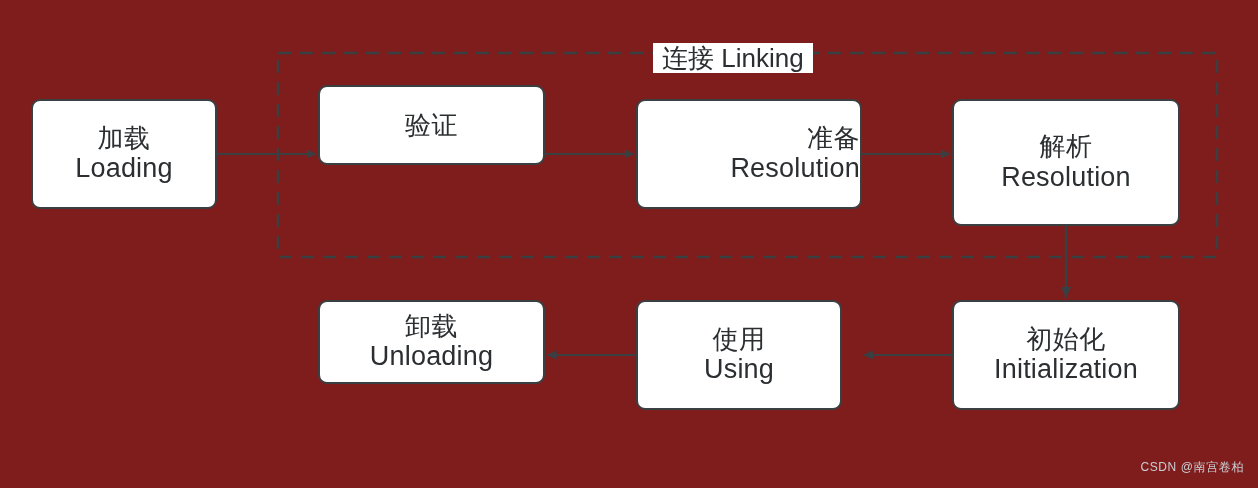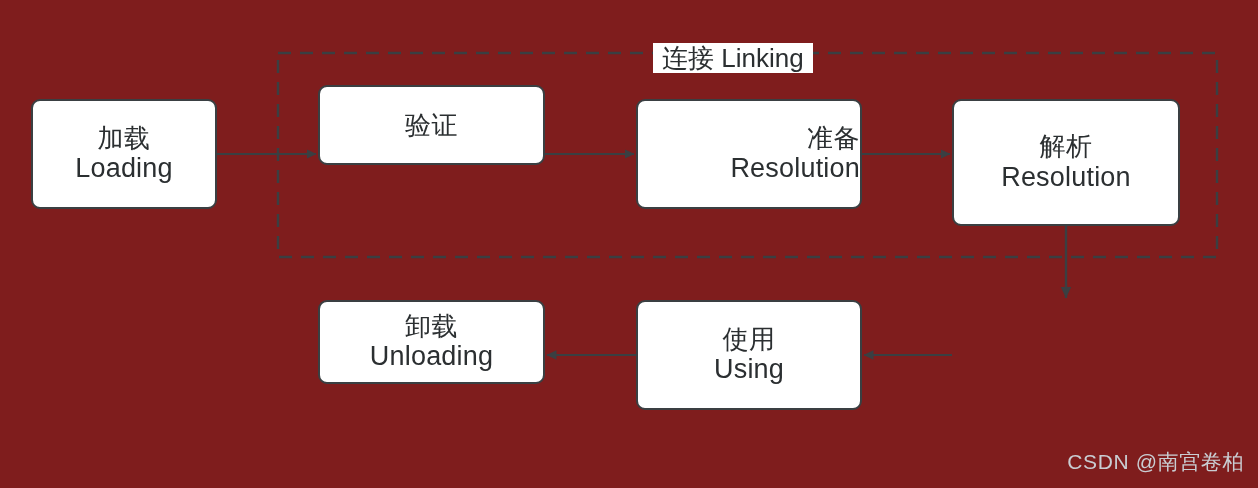--- a/index.html
+++ b/index.html
@@ -55,21 +55,21 @@
     font-size: 26px;
     line-height: 1;
     padding: 2px 9px;
     white-space: nowrap;
   }
   .watermark {
     position: absolute;
     right: 14px;
     bottom: 12px;
     color: #c9cdd2;
-    font-size: 21px;
+    font-size: 12px;
     letter-spacing: 0.6px;
     white-space: nowrap;
     z-index: 5;
   }
 </style>
 </head>
 <body>
 
 <div id="canvas">
 
@@ -115,22 +115,26 @@
   <div class="node" style="left:636px; top:99px; width:226px; height:110px;align-items:flex-end;">
     <span class="cn">准备</span>
     <span class="en">Resolution</span>
   </div>
 
   <div class="node" style="left:952px; top:99px; width:228px; height:127px;">
     <span class="cn">解析</span>
     <span class="en">Resolution</span>
   </div>
 
+  <div class="node" style="left:952px; top:300px; width:228px; height:110px;">
+    <span class="cn">初始化</span>
+    <span class="en">Initialization</span>
+  </div>
 
-  <div class="node" style="left:636px; top:300px; width:226px; height:110px;">
+  <div class="node" style="left:636px; top:300px; width:206px; height:110px;">
     <span class="cn">使用</span>
     <span class="en">Using</span>
   </div>
 
   <div class="node" style="left:318px; top:300px; width:227px; height:84px;">
     <span class="cn">卸载</span>
     <span class="en">Unloading</span>
   </div>
 
   <div class="watermark">CSDN @南宫卷柏</div>

